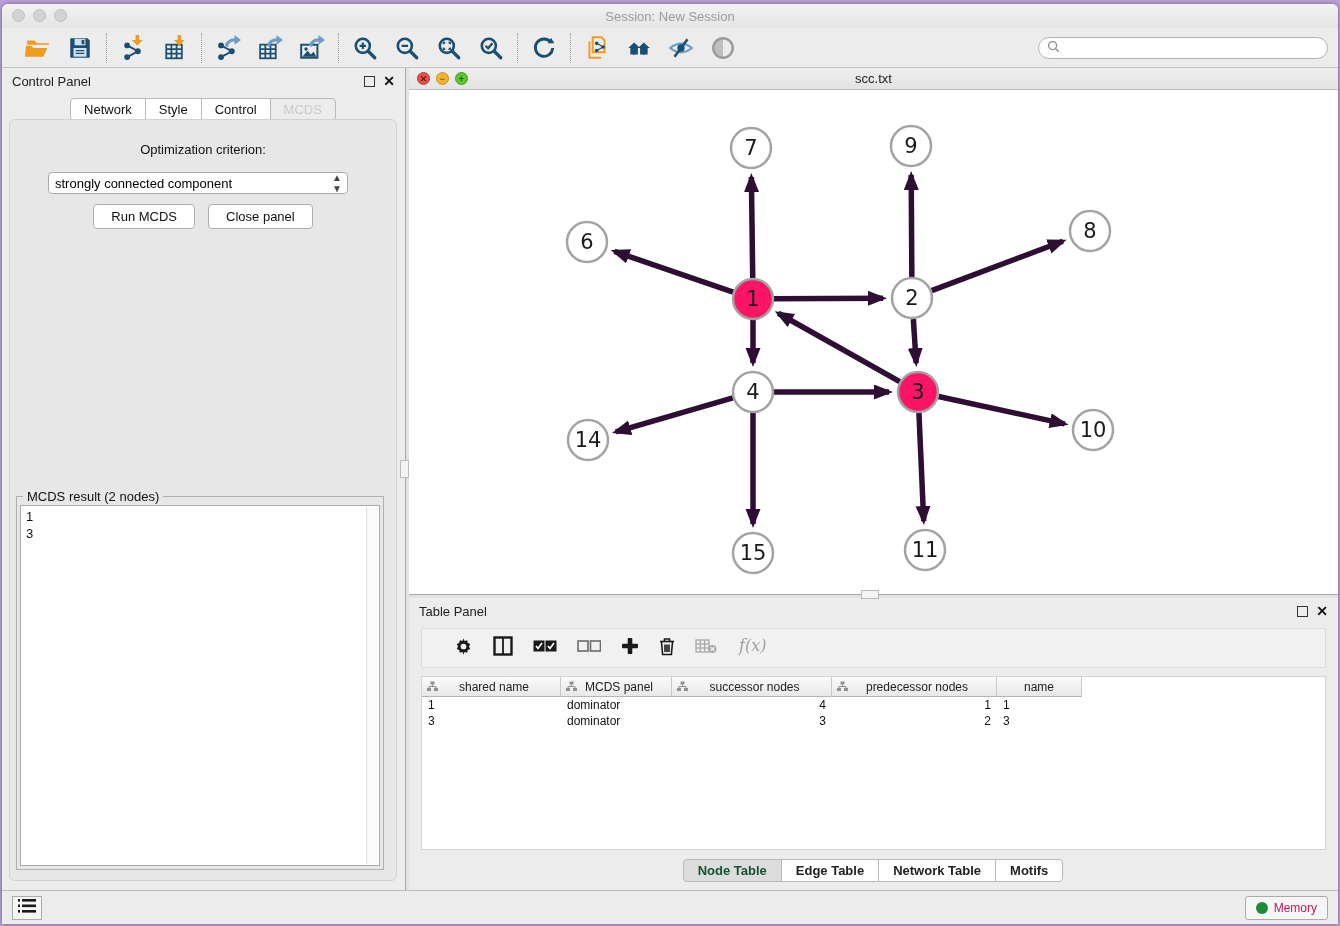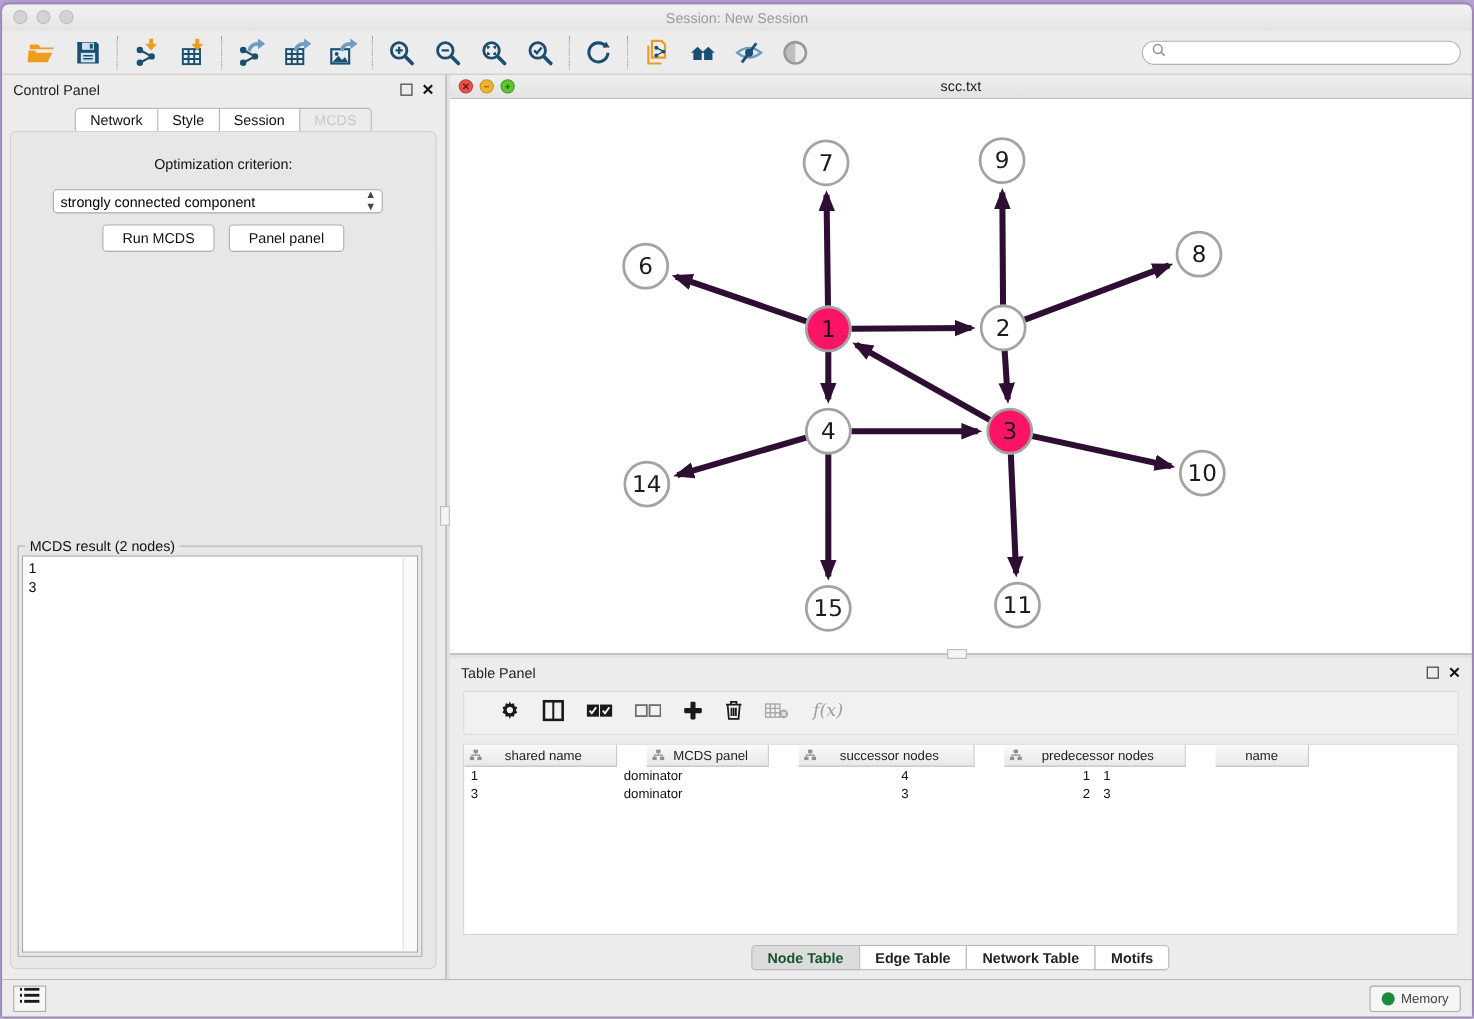--- a/index.html
+++ b/index.html
@@ -76,40 +76,40 @@
   .hsplit { height:4px; background:#e2e2e2; border-top:1px solid #a8a8a8; position:relative; cursor:row-resize; flex:none; }
   .hsplit .grip { position:absolute; left:452px; top:-5px; width:18px; height:9px; background:#f4f4f4; border:1px solid #bbb; }
 
   
   .table-panel { height:292px; flex:none; background:#ececec; display:flex; flex-direction:column; }
   .tp-toolbar { margin:4px 12px 0; height:40px; background:#f1f1f1; border:1px solid #dcdcdc; border-radius:2px;
     display:flex; align-items:center; gap:20px; padding:0 32px; flex:none; }
   .tp-icon { cursor:pointer; display:flex; align-items:center; justify-content:center; height:26px; }
   .tp-icon.disabled { cursor:default; }
   .tbl-wrap { margin:8px 12px 0; background:#fff; border:1px solid #d4d4d4; flex:1; overflow:hidden; position:relative; }
-  .tbl-head { display:flex;gap:27px; }
+  .tbl-head { display:flex; }
   .th { background:linear-gradient(#fafafa,#e8e8e8); border-right:1px solid #c9c9c9; border-bottom:1px solid #b5b5b5;
     height:20px; display:flex; align-items:center; justify-content:center; gap:6px; font-size:12px; color:#222; cursor:pointer; position:relative; }
   .th .sorticon { position:absolute; left:5px; top:4px; }
   .tbl-row { display:flex; height:16px; }
   .td { font-size:12px; color:#111; padding:0 6px; line-height:16px; white-space:nowrap; overflow:hidden; cursor:default; }
   .td.r { text-align:right; }
   .tp-tabs { display:flex; justify-content:center; margin:9px 0 8px; flex:none; }
   .tp-tab { font-size:13px; font-weight:bold; padding:3px 14px; background:#fff; border:1px solid #b9b9b9; margin-left:-1px; cursor:pointer; color:#222; }
   .tp-tab:first-child { border-radius:4px 0 0 4px; }
   .tp-tab:last-child { border-radius:0 4px 4px 0; }
   .tp-tab.sel { background:#dcdcdc; color:#14532d; }
 
   
   .statusbar { height:34px; background:#ececec; border-top:1px solid #bcbcbc; display:flex; align-items:center;
     padding:0 10px; flex:none; }
   .status-left-btn { width:30px; height:24px; background:#f6f6f6; border:1px solid #ababab; display:flex;
     align-items:center; justify-content:center; cursor:pointer; }
   .memory-btn { margin-left:auto; height:24px; background:#f6f6f6; border:1px solid #ababab; border-radius:3px;
-    display:flex; align-items:center; gap:6px; padding:0 10px; font-size:12px; color:#404040; cursor:pointer; }
+    display:flex; align-items:center; gap:6px; padding:0 10px; font-size:12px; color:#be185d; cursor:pointer; }
   .memdot { width:12px; height:12px; border-radius:50%; background:#1e8a3c; }
 </style>
 </head>
 <body>
 
 <div class="window">
 
   <div class="titlebar">
     <div class="traffic">
       <div class="tl"></div>
@@ -322,32 +322,32 @@
       <div class="panel-head">
         <span class="ptitle">Control Panel</span>
         <span class="pbtns">
           <span class="float-btn"></span>
           <span class="close-btn">✕</span>
         </span>
       </div>
       <div class="ctabs" id="control-tabs">
           <div class="ctab">Network</div>
           <div class="ctab">Style</div>
-          <div class="ctab">Session</div>
+          <div class="ctab">Control</div>
           <div class="ctab sel">MCDS</div>
         </div>
       <div class="cp-inner">
         <div class="opt-label">Optimization criterion:</div>
         <div class="criterion">
           <span>strongly connected component</span>
           <span class="updn">▲<br>▼</span>
         </div>
         <div class="cp-buttons">
           <button class="cp-btn">Run MCDS</button>
-          <button class="cp-btn">Panel panel</button>
+          <button class="cp-btn">Close panel</button>
         </div>
         <div class="result-group">
           <span class="result-legend">MCDS result (2 nodes)</span>
           <div class="result-area">
             <div id="result-lines">
                 <div class="result-line">1</div>
                 <div class="result-line">3</div>
               </div>
             <div class="result-scroll"></div>
           </div>

